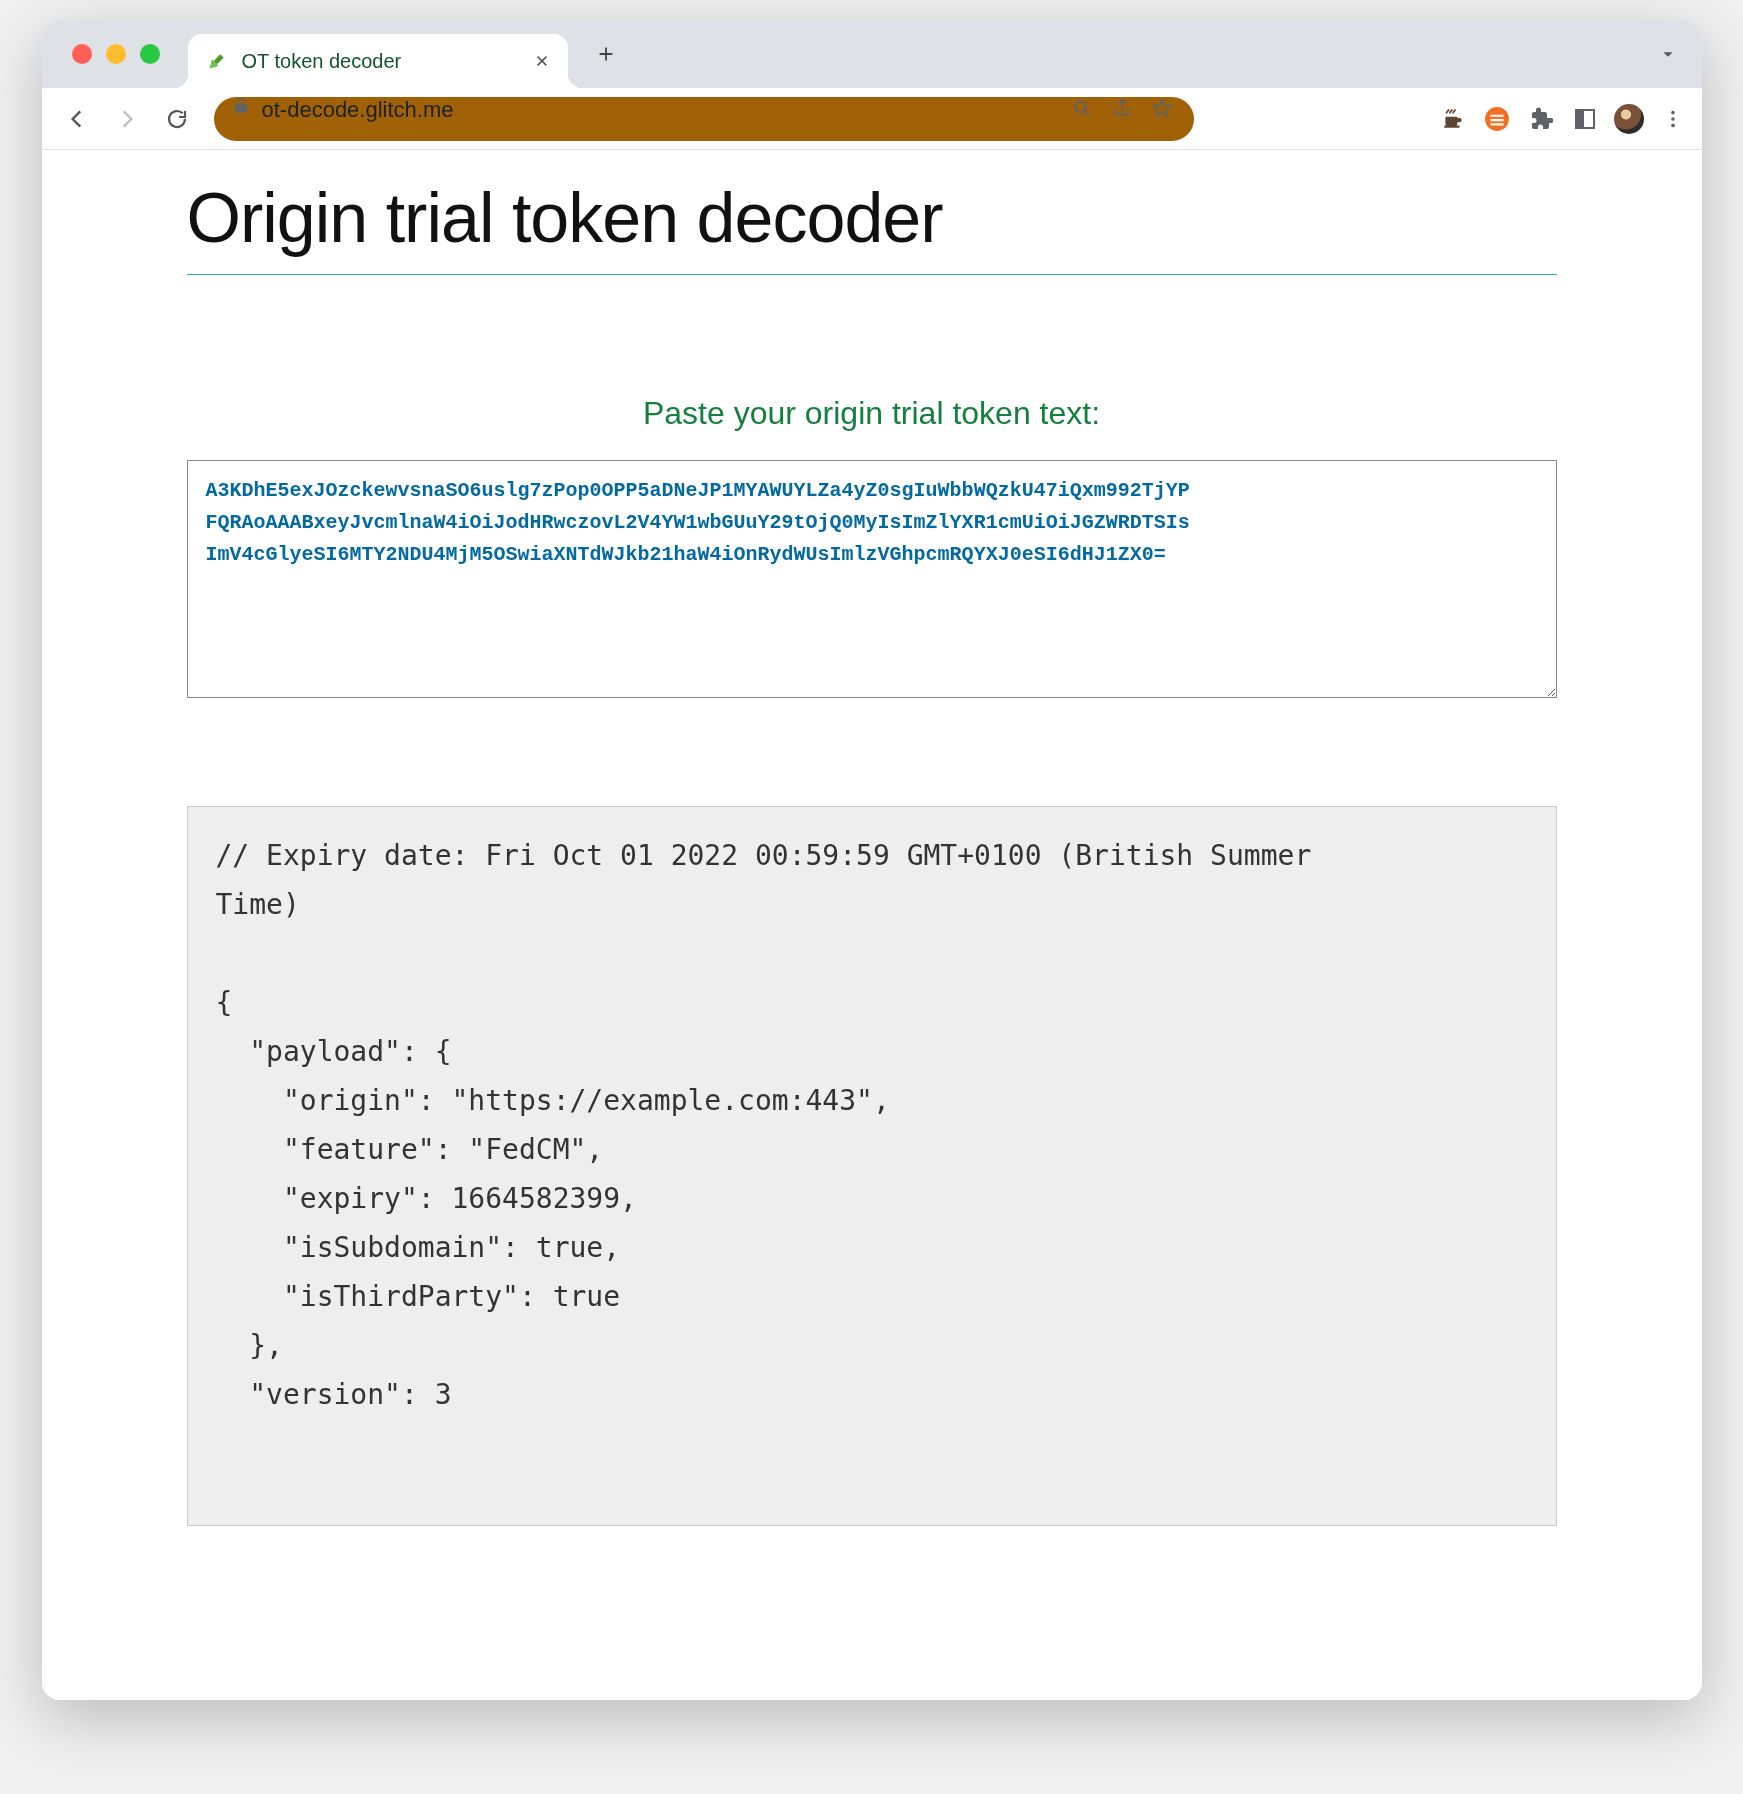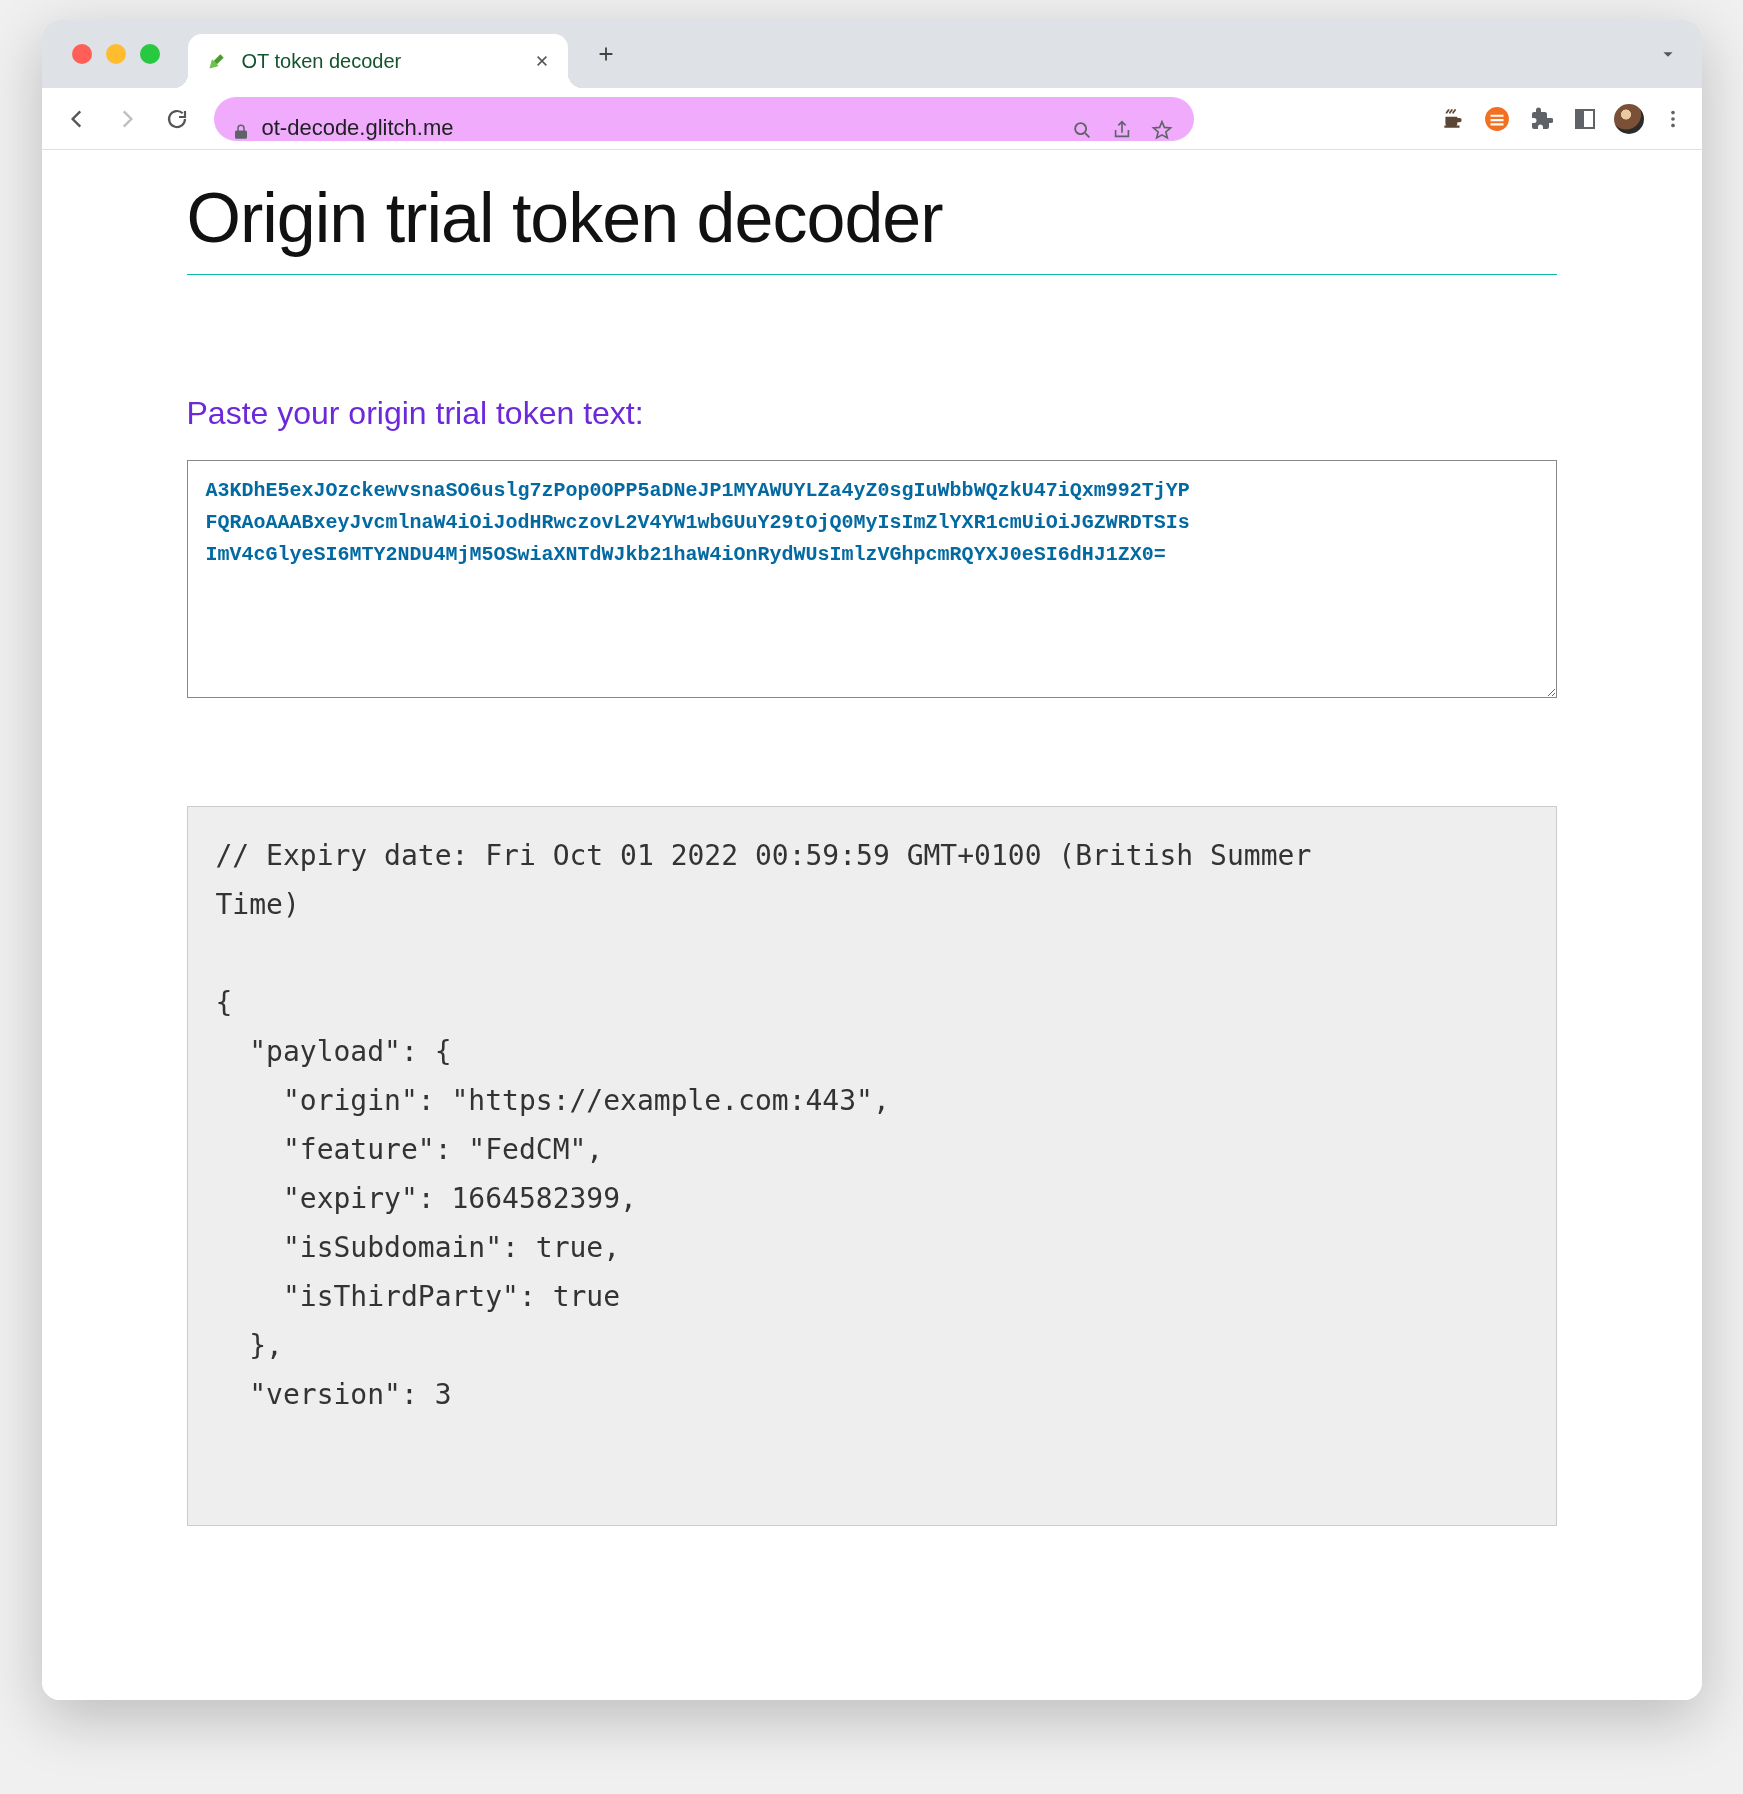--- a/index.html
+++ b/index.html
@@ -103,23 +103,23 @@
   }
   .tb-btn {
     width:42px; height:42px;
     display:flex;align-items:center;justify-content:center;
     color:#5b5b5b; cursor:pointer; border-radius:50%;
   }
   .tb-btn.disabled { color:#bfbfbf; cursor:default; }
   .omnibox {
     flex:0 1 980px;
     height:44px;
-    background:#f0abfc;
+    background:#a16207;
     border-radius:22px;
-    display:flex; align-items:flex-end;
+    display:flex; align-items:flex-start;
     padding:0 18px; gap:12px;
     color:#333;
     margin: 0 8px;
   }
   .lock-icon { color:#5f6368; }
   .url { font-size:22px; color:#202124; }
   .omnibox-spacer { flex:1; }
   .omnibox-action { color:#5f6368; cursor:pointer; width:28px; display:flex; justify-content:center; }
   .toolbar-right {
     display:flex; align-items:center; gap:14px; margin-left:auto;
@@ -149,23 +149,24 @@
     font-weight: 400;
     letter-spacing: -1px;
     color:#111;
     padding-bottom: 16px;
     border-bottom: 1px solid #14b8a6;
     margin-bottom: 120px;
     font-family: "Helvetica Neue", Helvetica, Arial, sans-serif;
   }
   .label {
     font-size: 32px;
-    color:#6d28d9;
+    color:#15803d;
     margin-bottom: 28px;
     font-family: "Helvetica Neue", Helvetica, Arial, sans-serif;
+    text-align: center;
   }
   .token-box {
     width:100%;
     height: 238px;
     border:1px solid #888;
     padding:14px 18px;
     font-family: "Courier New", Courier, monospace;
     font-size: 20px;
     font-weight: 700;
     line-height: 1.6;

